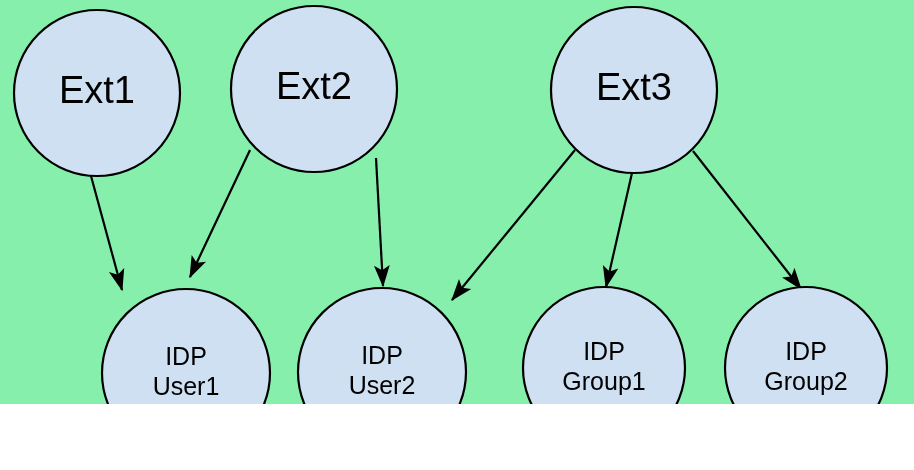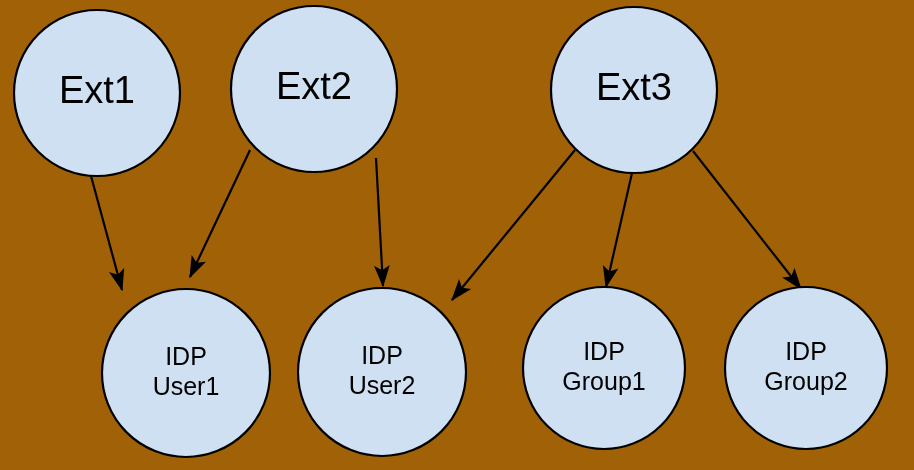--- a/index.html
+++ b/index.html
@@ -7,22 +7,22 @@
     margin: 0;
     padding: 0;
     background: #ffffff;
   }
   body {
     font-family: "Liberation Sans", sans-serif;
   }
   #diagram-canvas {
     position: relative;
     width: 914px;
-    height: 470px;
-    background: #a16207;
+    height: 404px;
+    background: #86efac;
     overflow: hidden;
   }
   #diagram-svg {
     position: absolute;
     top: 0;
     left: 0;
     width: 914px;
     height: 470px;
     display: block;
   }

